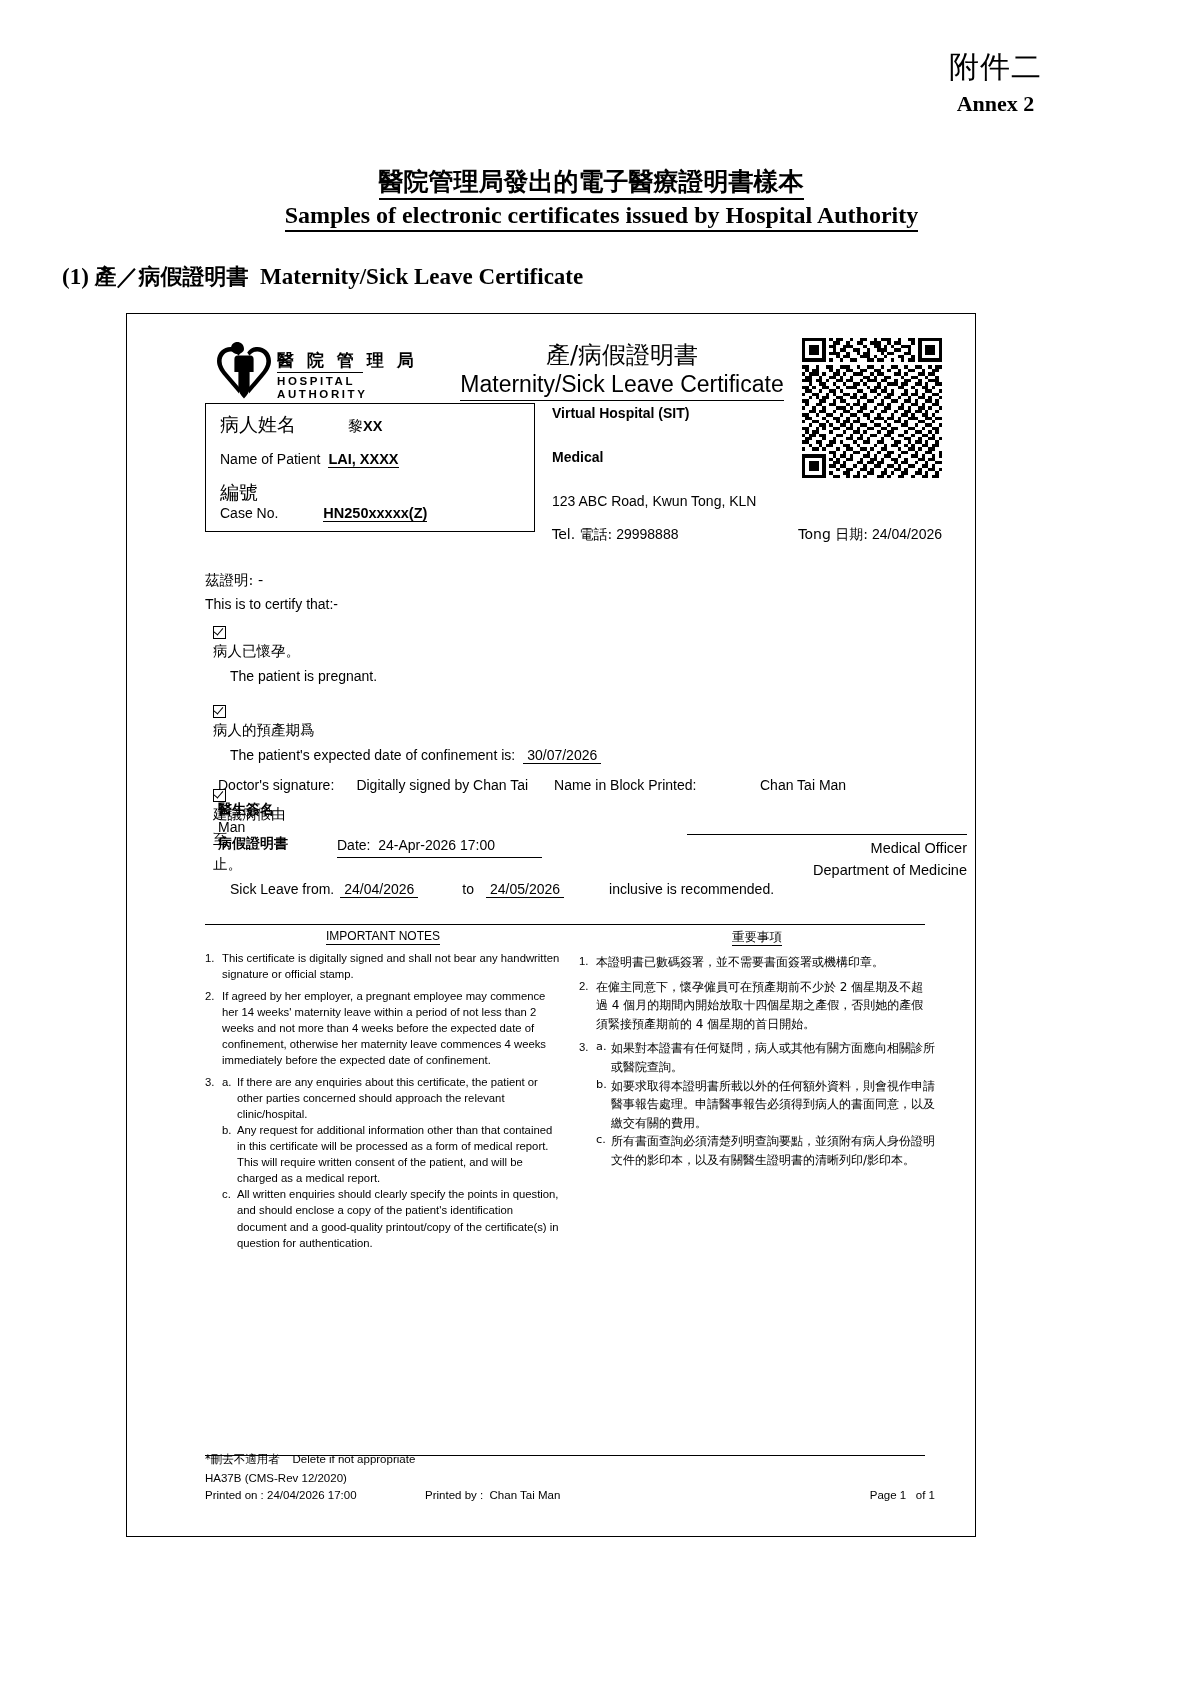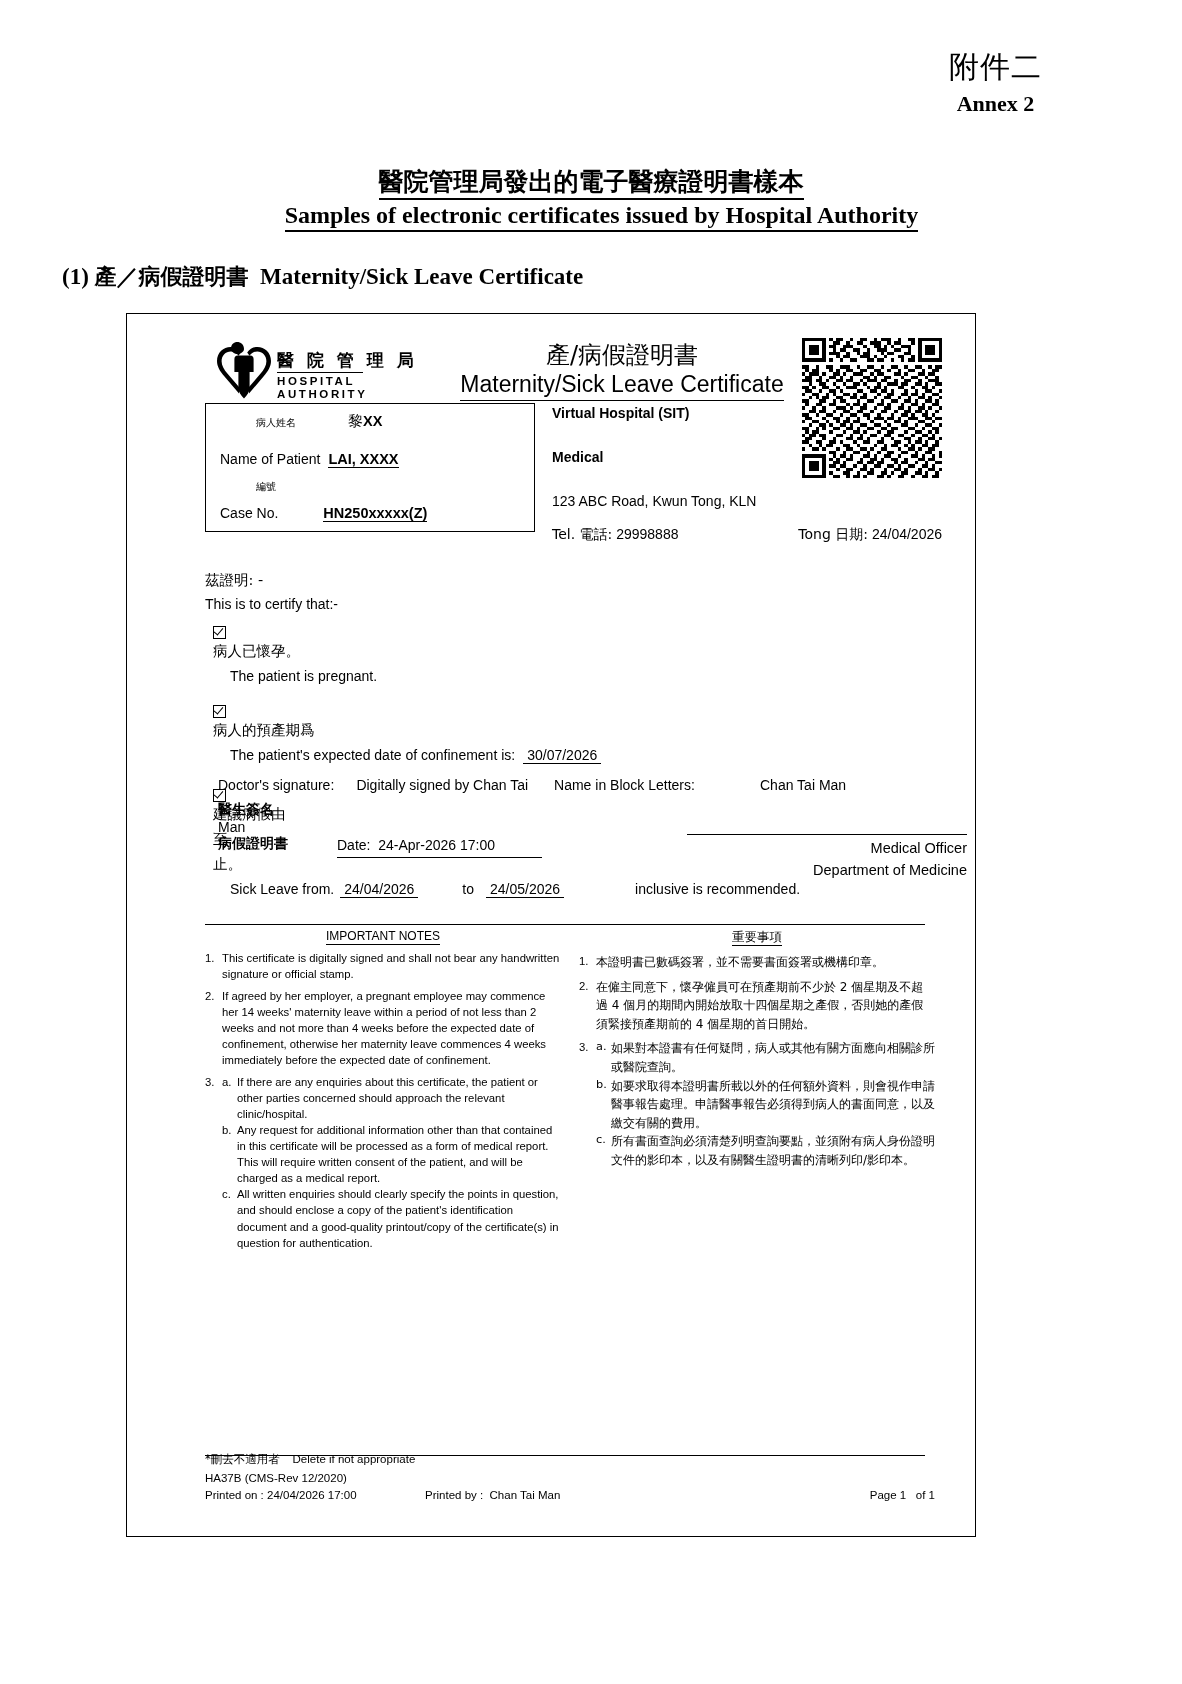--- a/index.html
+++ b/index.html
@@ -148,23 +148,22 @@
     left:78px;
     top:89px;
     width:330px;
     height:129px;
     border:1.5px solid #000;
     box-sizing:border-box;
   }
   .pb-row{position:absolute;display:flex;align-items:baseline;}
   .lbl-zh{
     font-family:Liberation Sans, sans-serif;
-    font-size:10px;
+    font-size:19px;
     white-space:nowrap;
-    margin-left:36px;
   }
   .lbl-en{
     font-size:14px;
     white-space:nowrap;
   }
   .val{
     font-size:14.5px;
     font-weight:bold;
     white-space:nowrap;
   }
@@ -894,30 +893,30 @@
           <span class="cbox"></span>
           <span class="b-zh" style="width:185px;">建議病假由</span>
           <span class="b-zh" style="width:130px;">至</span>
           <span class="b-zh">止。</span>
         </div>
         <div class="indent" style="margin-top:7px;display:flex;align-items:baseline;">
           <span class="b-en">Sick Leave from.</span>
           <span class="ul" style="margin-left:6px;">24/04/2026</span>
           <span class="b-en" style="margin-left:44px;">to</span>
           <span class="ul" style="margin-left:12px;">24/05/2026</span>
-          <span class="b-en" style="margin-left:40px;padding-left:31px;">inclusive is recommended.</span>
+          <span class="b-en" style="margin-left:14px;padding-left:31px;">inclusive is recommended.</span>
         </div>
       </div>
     </div>
 
     <div class="sig">
       <div class="sig-grid">
         <div class="sig-col-a">Doctor's signature:</div>
         <div class="sig-col-b">Digitally signed by Chan Tai</div>
-        <div class="sig-col-c">Name in Block Letters:</div>
+        <div class="sig-col-c">Name in Block Printed:</div>
         <div class="sig-col-d" style="padding-left:30px;">Chan Tai Man</div>
       </div>
       <div class="sig-grid" style="margin-top:8px;flex-direction:column;">
         <div class="sig-col-a zhinline" style="font-weight:bold;">醫生簽名</div>
         <div class="sig-col-b">Man</div>
         <div class="sig-col-c zhinline" style="font-weight:bold;">病假證明書</div>
         <div class="sig-col-d"></div>
       </div>
     </div>
 

